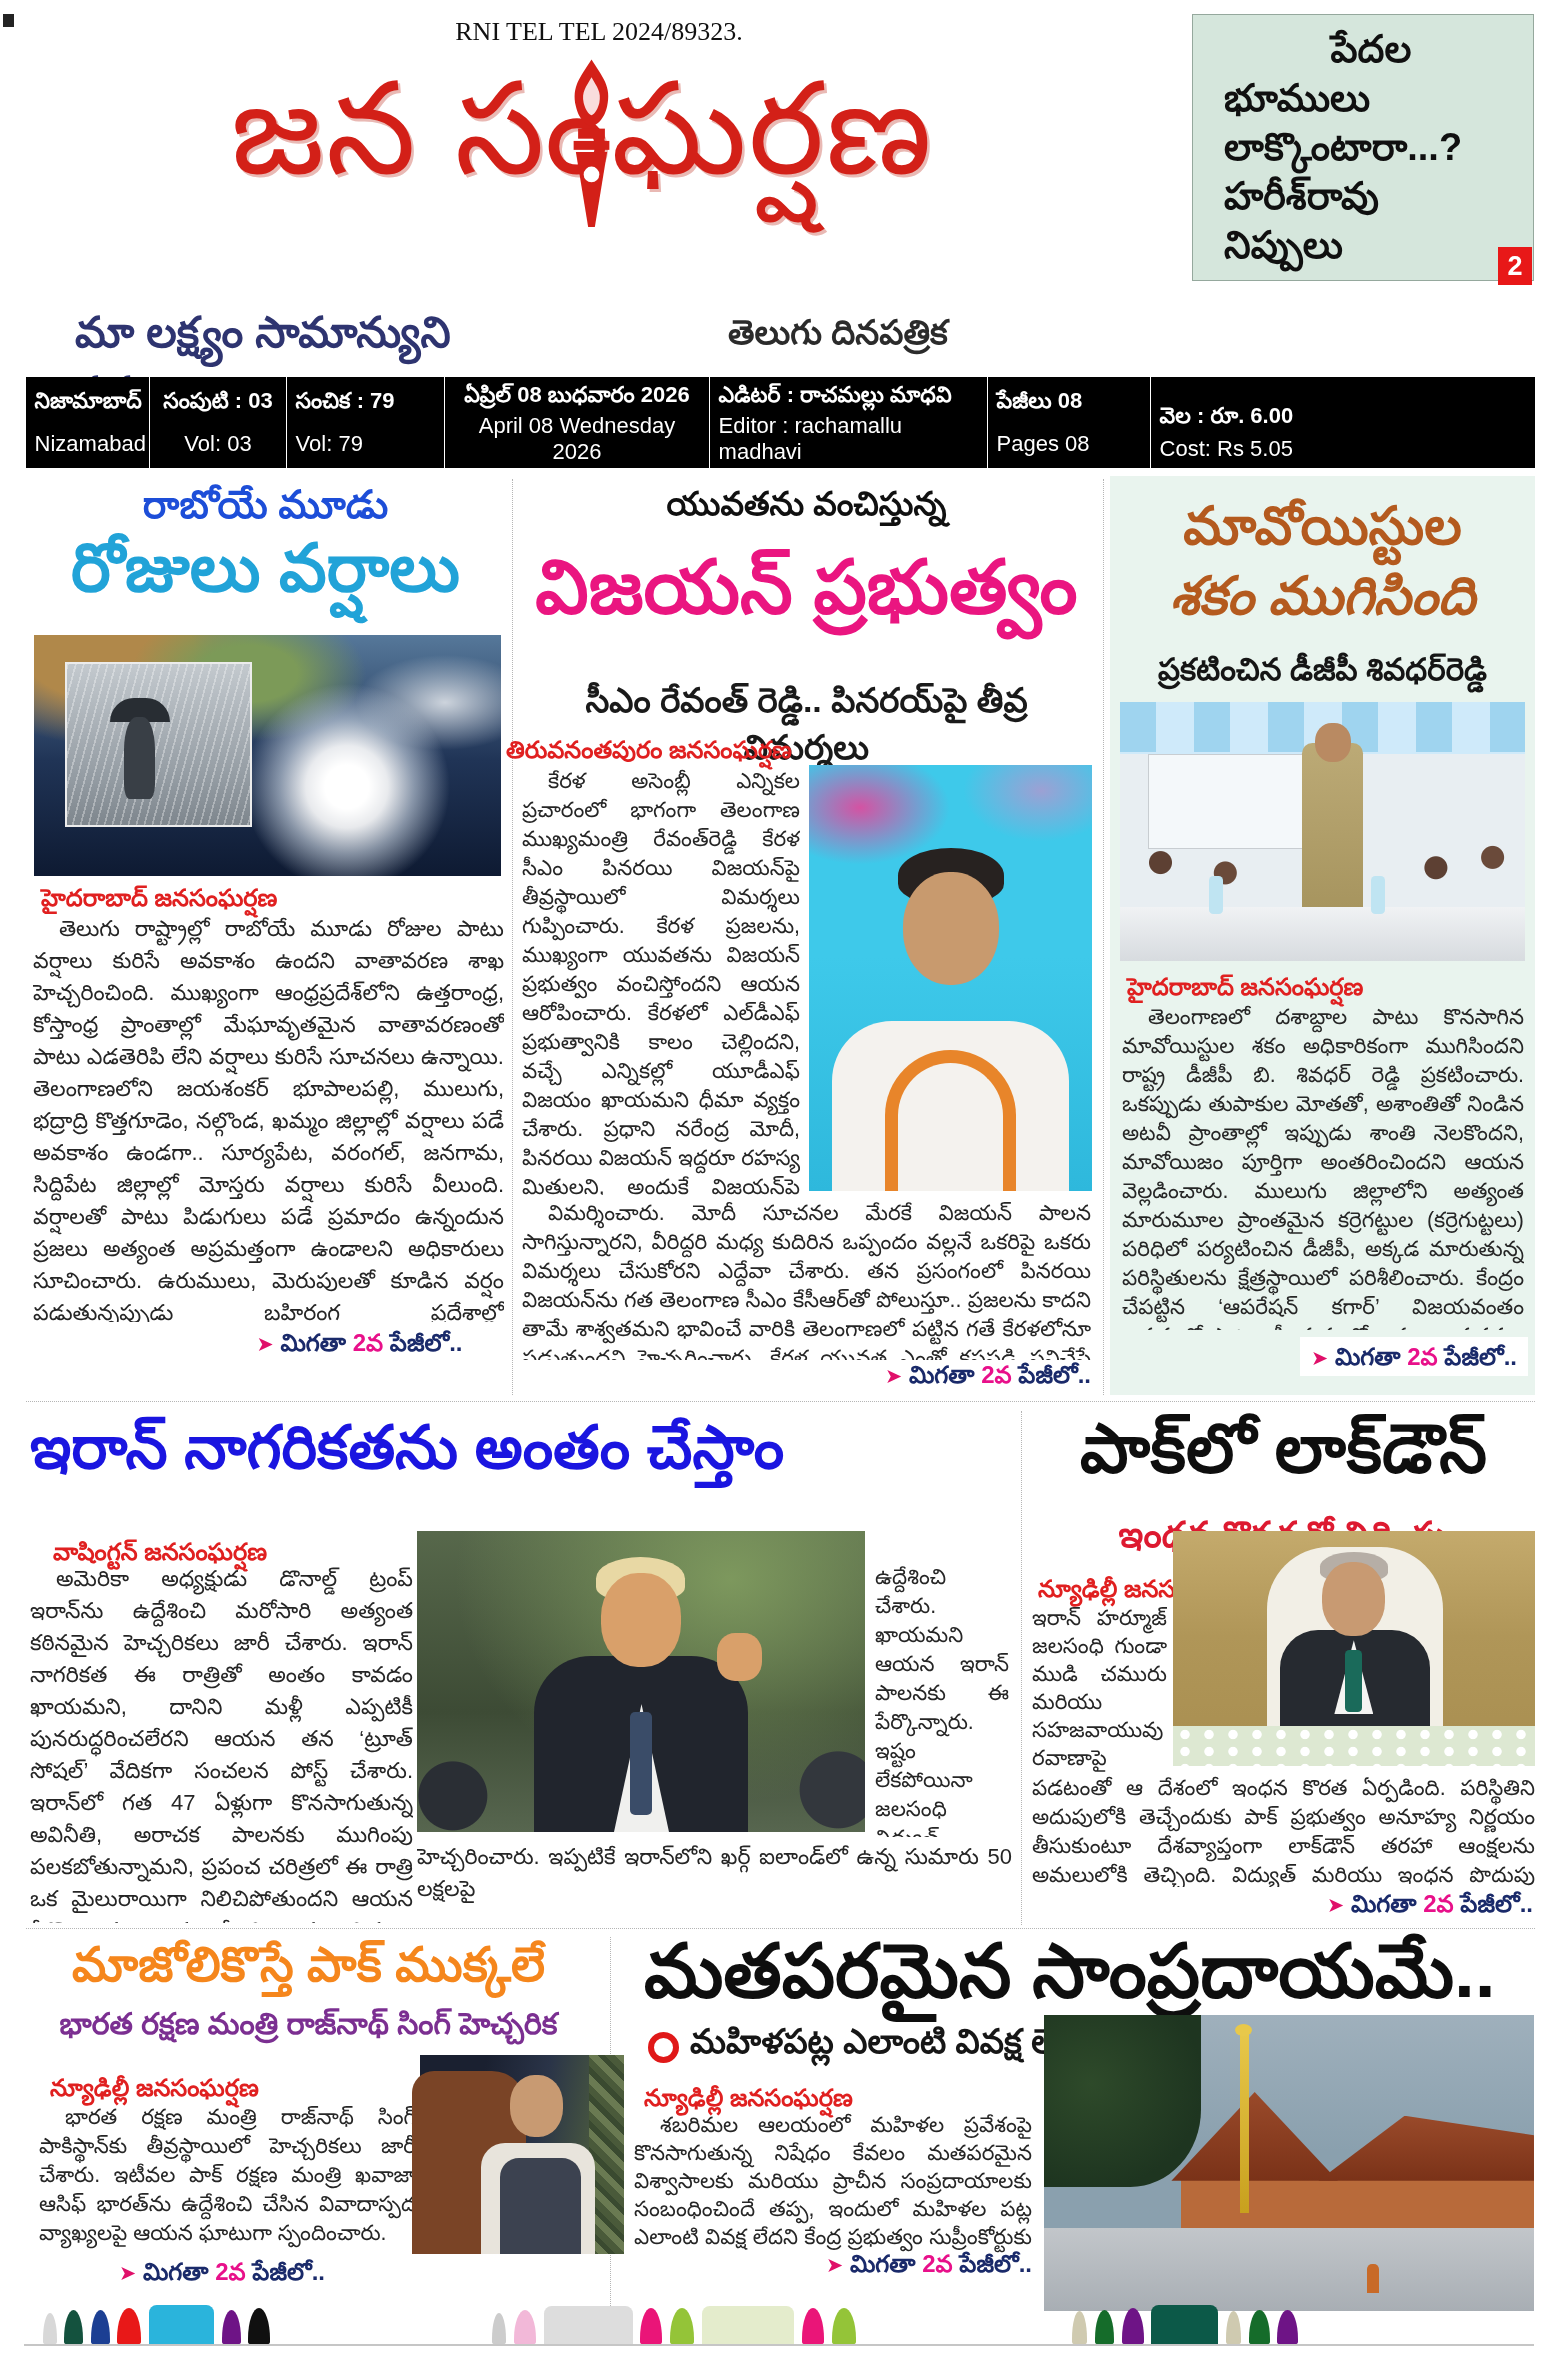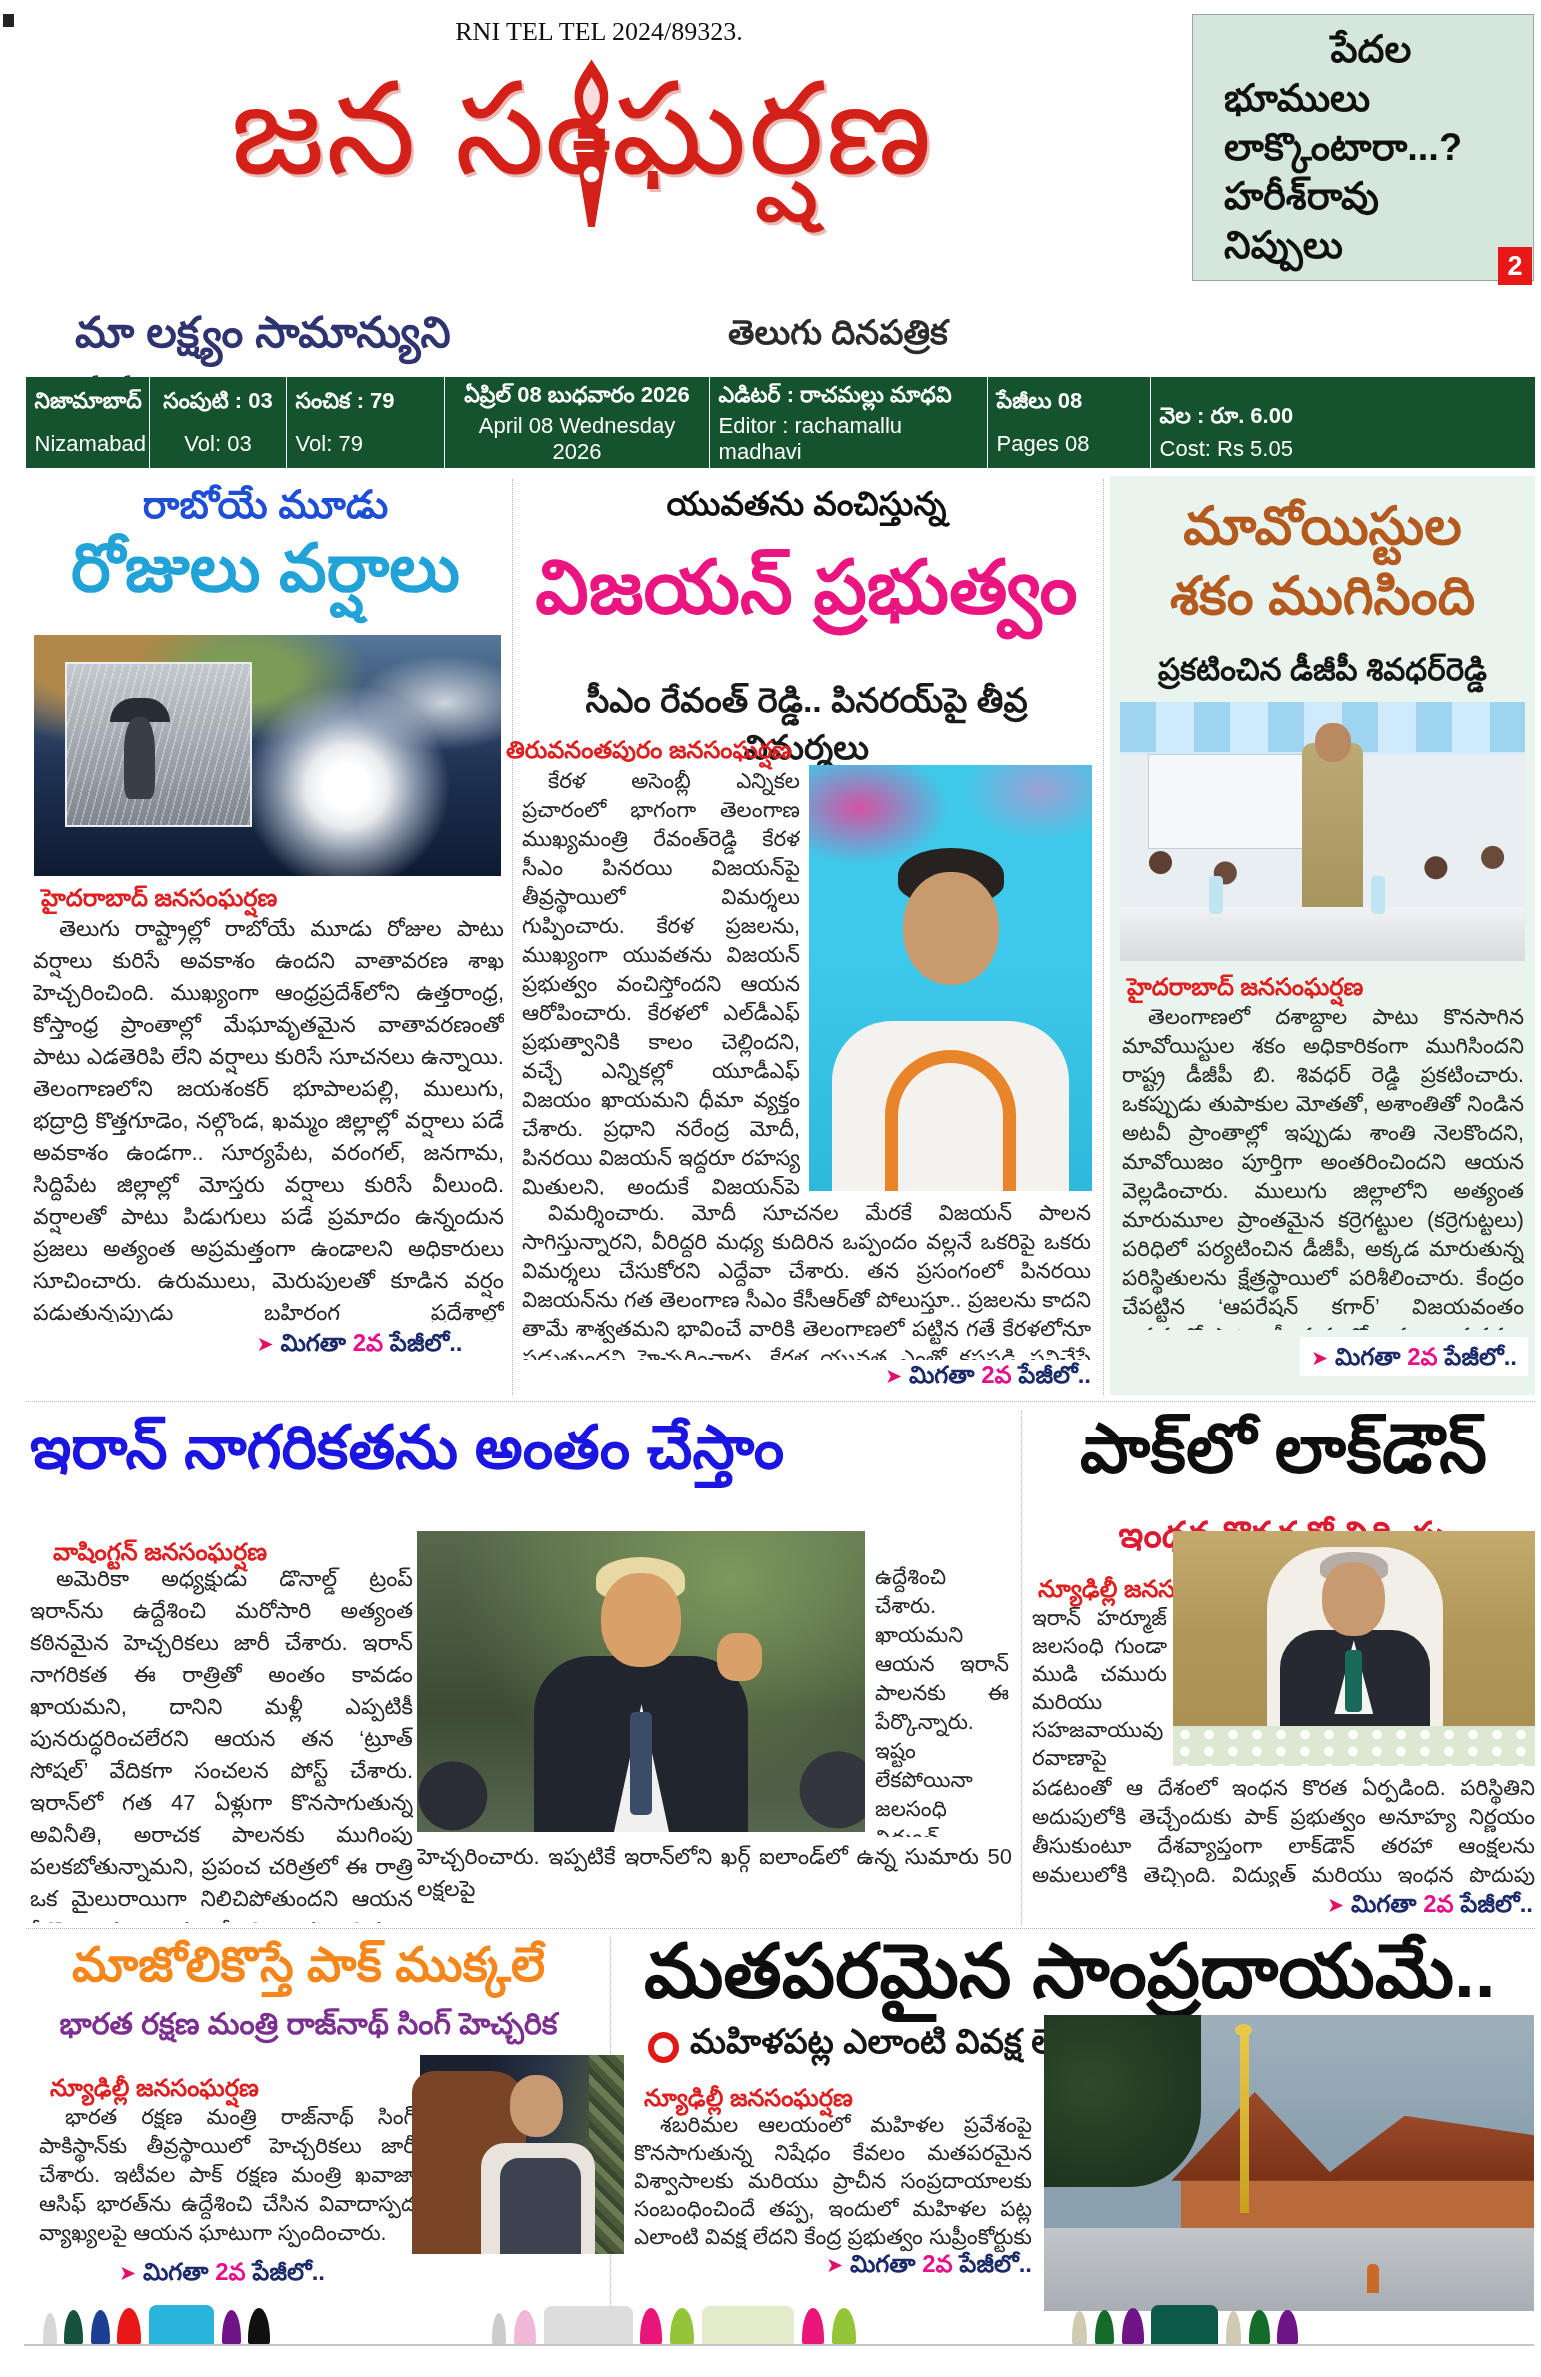--- a/index.html
+++ b/index.html
@@ -15,21 +15,21 @@
   .flame-pen{left:558px;top:48px;width:67px;height:197px;}
   .tagline-left{left:75px;top:308px;width:411px;font-size:43px;font-weight:700;color:#2e3470;}
   .tagline-right{left:728px;top:313px;width:257px;font-size:34px;font-weight:700;color:#2b2b2b;}
   
   .teaser{left:1192px;top:13.7px;width:342px;height:267px;background:#d5e6dc;border:0.9px solid #95a89d;box-sizing:border-box;padding-top:10.3px;}
   .teaser .tline{font-size:38px;font-weight:700;color:#101010;line-height:49px;padding-left:31px;}
   .teaser .tline.first{text-align:center;padding-left:16px;}
   .badge{left:1498px;top:247px;width:34px;height:38px;background:#e81818;color:#fff;font-size:27px;
          font-weight:700;text-align:center;line-height:38px;}
   
-  .infobar{left:26px;top:377px;width:1509px;height:91px;background:#14532d;display:flex;color:#fff;box-sizing:border-box;}
+  .infobar{left:26px;top:377px;width:1509px;height:91px;background:#000000;display:flex;color:#fff;box-sizing:border-box;}
   .infobar .cell{border-right:1.7px solid #fff;box-sizing:border-box;display:flex;flex-direction:column;justify-content:space-around;padding:5.1px 8.6px;}
   .infobar .cell:last-child{border-right:none;}
   .infobar .tel{font-size:22px;font-weight:700;}
   .infobar .eng{font-size:22px;}
   .c0{width:124px;} .c1{width:137px;text-align:center;} .c2{width:158px;} .c3{width:265px;text-align:center;}
   .c4{width:278px;} .c5{width:163px;} .c6{width:384px;margin-top:20px;}
   
   .vdot{border-left:1.7px dotted #b5b5b5;width:0;}
   .hdot{border-top:1.7px dotted #b5b5b5;height:0;}
   
@@ -70,21 +70,21 @@
        linear-gradient(180deg,#3ec9ea 0 45%,#2eb8dc 100%);}
   .rv-shirt{left:8%;bottom:0;width:84%;height:40%;background:#f4f2ee;border-radius:60px 60px 0 0;}
   .rv-garland{left:27%;bottom:0;width:46%;height:33%;border:13px solid #e8852a;border-bottom:none;border-radius:81px 81px 0 0;box-sizing:border-box;}
   .rv-face{left:50%;top:25%;width:96px;height:113px;margin-left:-48px;background:#c89a6e;border-radius:48%;}
   .rv-hair{left:50%;top:19.5%;width:106px;height:55px;margin-left:-53px;background:#272220;border-radius:50% 50% 35% 35%;}
   .v-bodywide{left:522px;top:1199px;width:569px;height:161px;font-size:21.4px;line-height:29px;}
   .v-link{left:826px;top:1361px;width:265px;text-align:right;}
   
   .m-panel{left:1110px;top:476px;width:425px;height:919px;background:#e9f4ee;}
   .m-h1{left:1110px;top:495px;width:425px;text-align:center;font-size:53px;font-weight:700;color:#b45a1e;}
-  .m-h2{left:1110px;top:565px;width:425px;text-align:center;font-size:53px;font-weight:700;color:#b45a1e;}
+  .m-h2{left:1110px;top:565px;width:425px;text-align:center;font-size:53px;font-weight:700;color:#b45a1e;font-style:italic;}
   .m-subhead{left:1110px;top:652px;width:425px;text-align:center;font-size:31px;font-weight:700;color:#151515;}
   .photo-dgp{left:1120px;top:702px;width:405px;height:259px;
      background:
        radial-gradient(circle at 10% 62%, #5d4033 0 11px, rgba(93,64,51,0) 12px),
        radial-gradient(circle at 26% 66%, #6a4a3a 0 11px, rgba(106,74,58,0) 12px),
        radial-gradient(circle at 78% 64%, #5d4033 0 11px, rgba(93,64,51,0) 12px),
        radial-gradient(circle at 92% 60%, #6a4a3a 0 11px, rgba(106,74,58,0) 12px),
        repeating-linear-gradient(90deg,#9fd4ef 0 36px,#cfeafa 36px 74px),
        linear-gradient(180deg,#cfeafa 0 20%, #e8eef2 20% 100%);
      background-size:auto,auto,auto,auto,100% 50px,100% 100%;background-repeat:no-repeat;}

